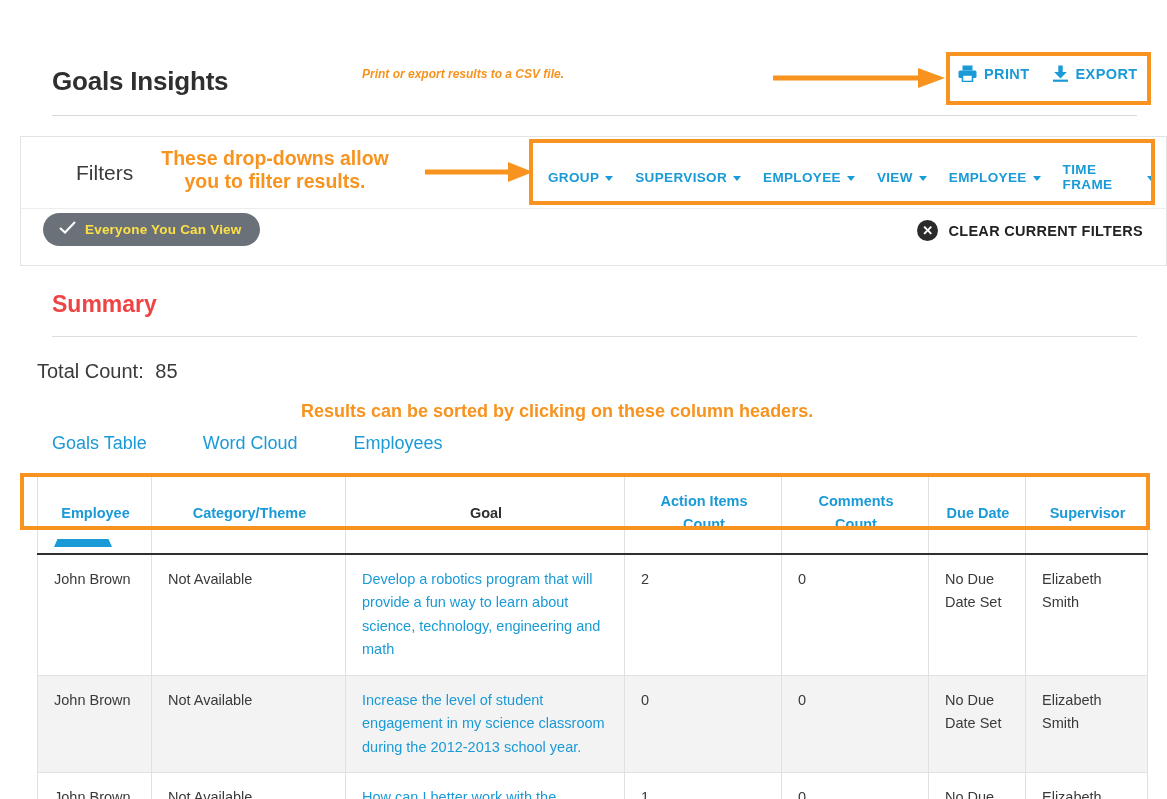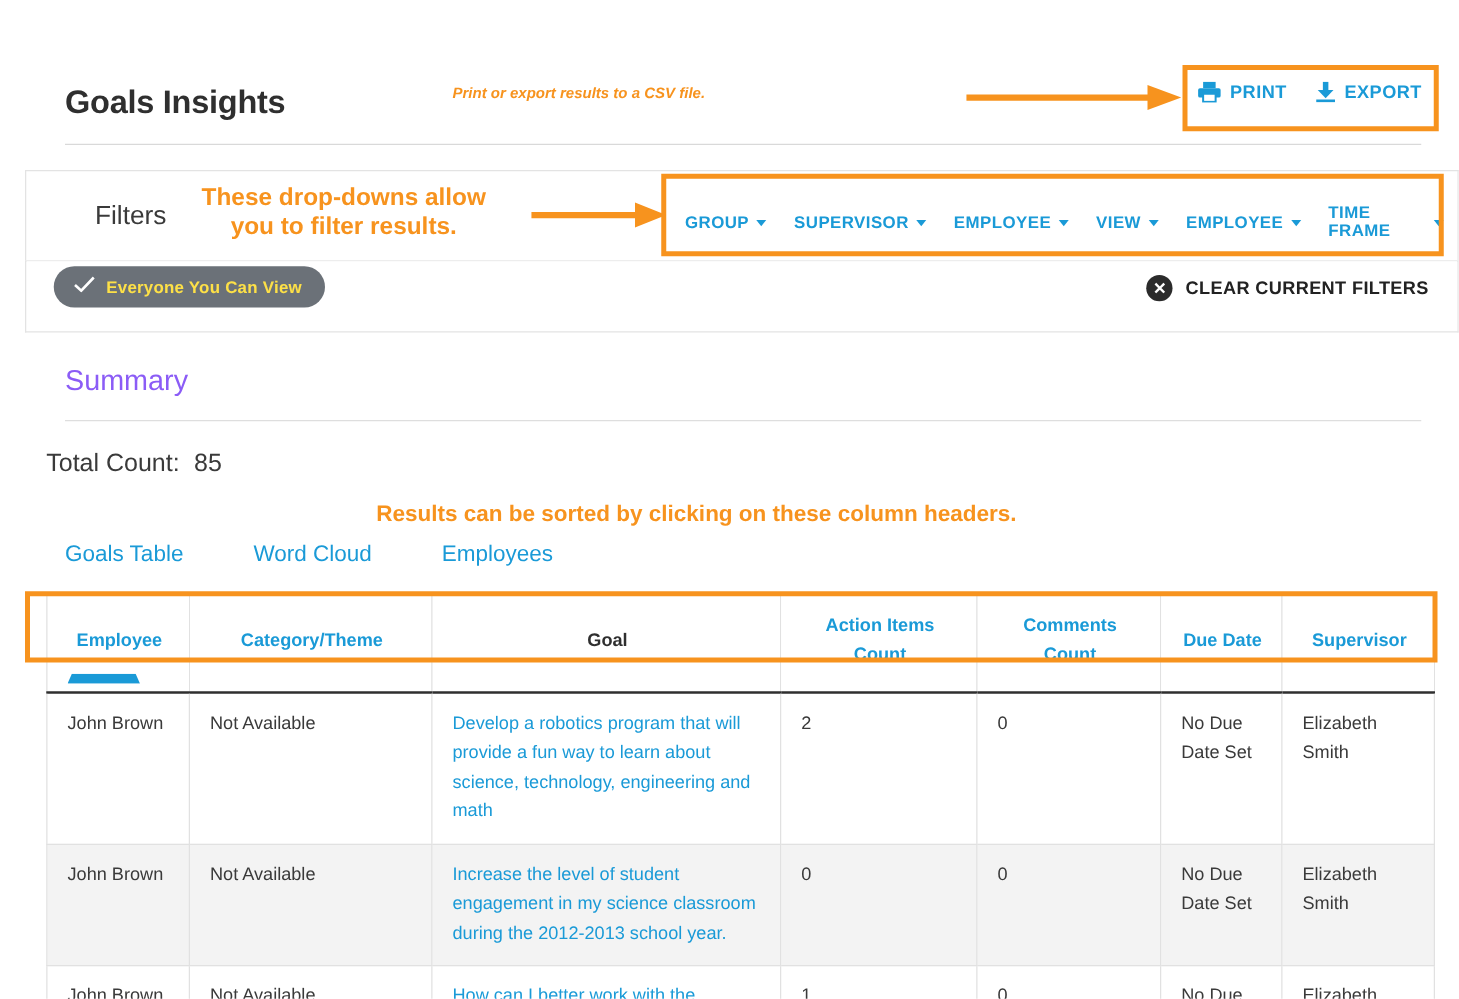--- a/index.html
+++ b/index.html
@@ -98,21 +98,21 @@
   }
   .x-circle {
     width: 21px; height: 21px; border-radius: 50%; background: #2b2b2b;
     display: flex; align-items: center; justify-content: center;
     color: #fff; font-size: 13px; font-weight: bold; line-height: 1;
   }
 
   
   .summary-title {
     position: absolute; left: 52px; top: 243px;
-    font-size: 23px; color: #8b5cf6;
+    font-size: 23px; color: #ef4444; font-weight: bold;
   }
   .summary-rule {
     position: absolute; left: 52px; top: 288px; width: 1085px; height: 1px;
     background: #dedede;
   }
   .total-count {
     position: absolute; left: 37px; top: 312px;
     font-size: 20px; color: #3a3a3a;
   }
 

